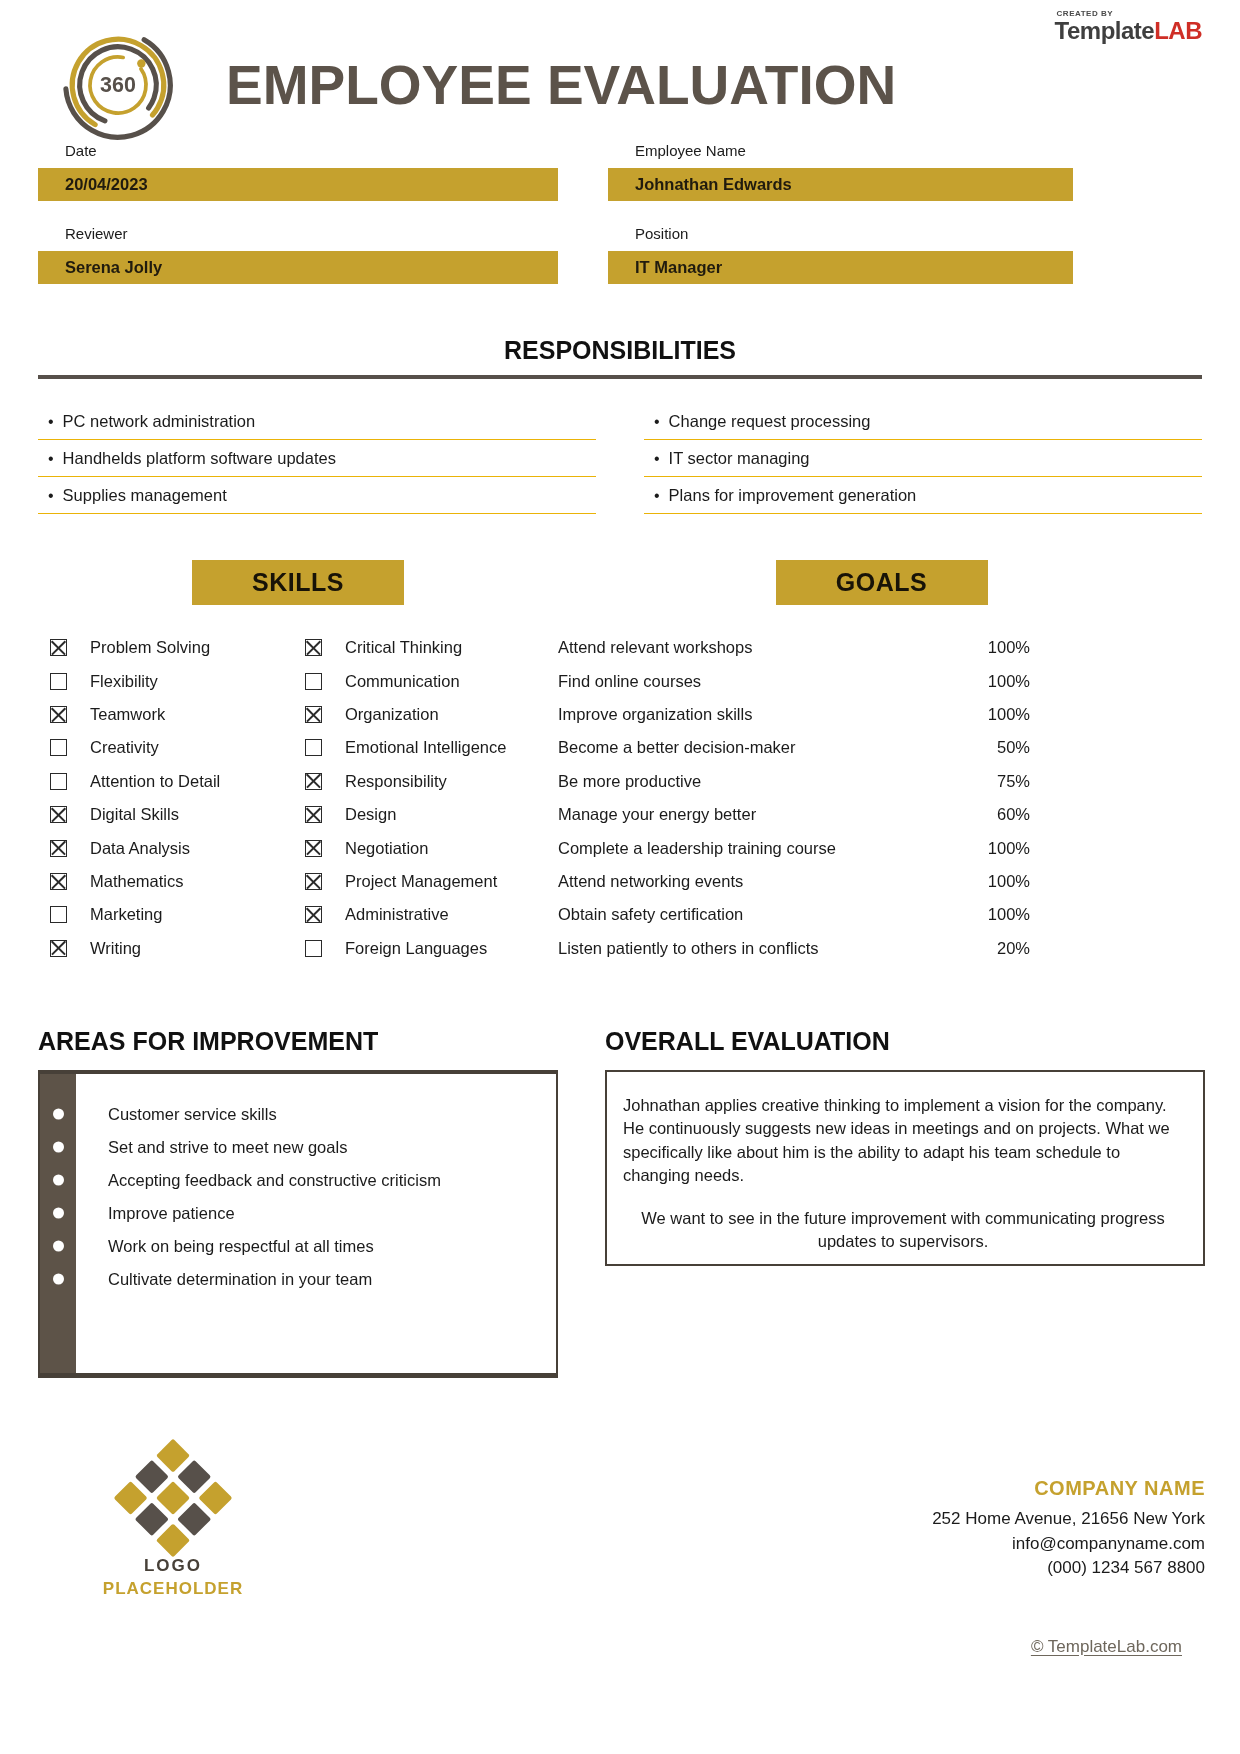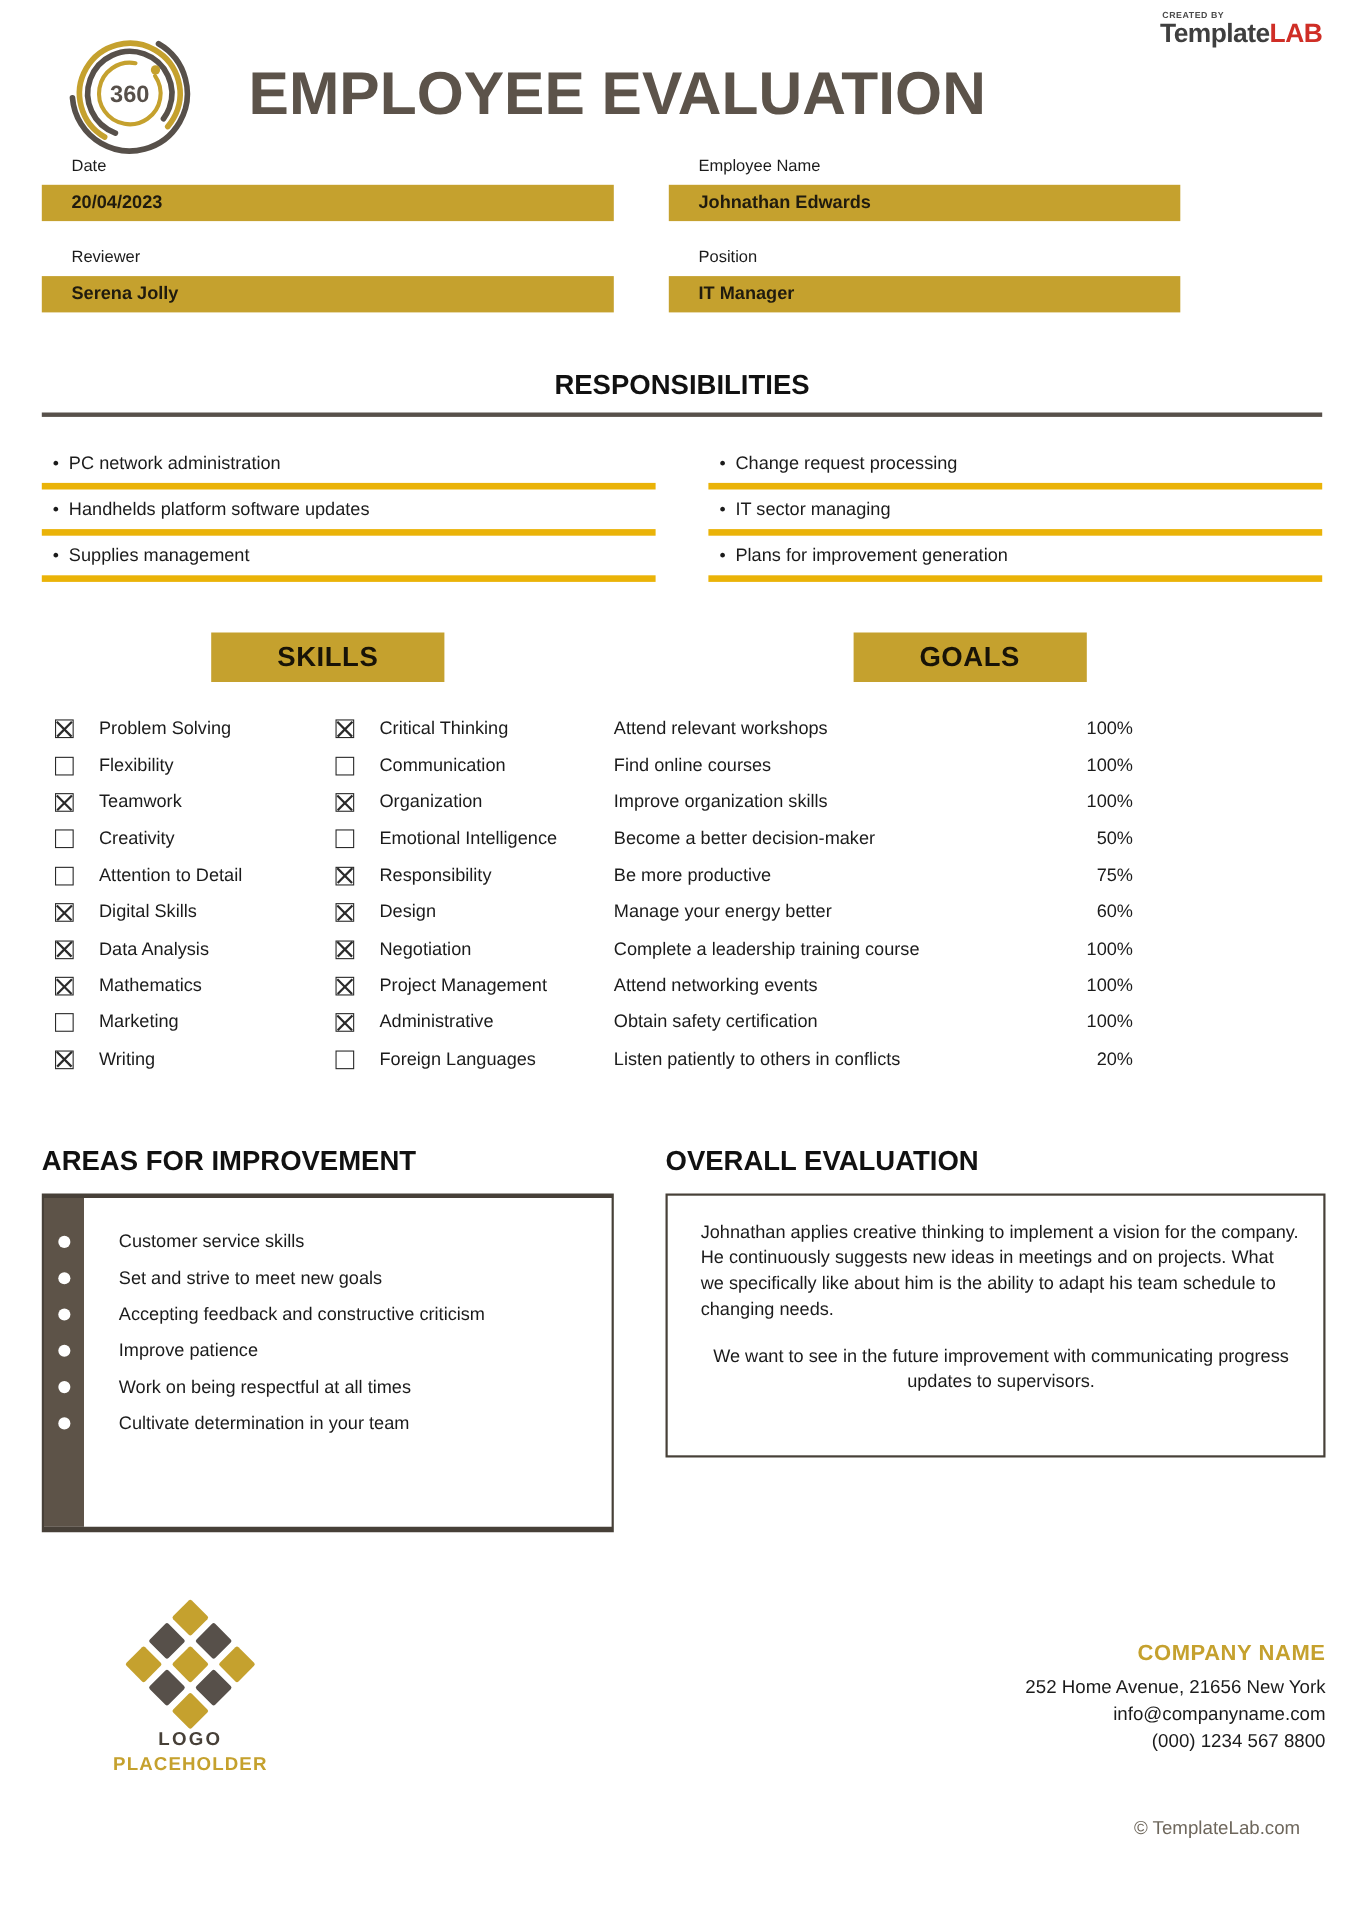--- a/index.html
+++ b/index.html
@@ -20,21 +20,21 @@
           padding:0 167px 0 38px;}
   .fieldlabel{font-size:15px;color:#1b1b1b;margin:0 0 9px 27px;}
   .fieldbar{height:33px;background:#c5a12e;display:flex;align-items:center;padding-left:27px;
             font-size:16.5px;font-weight:bold;color:#201b0e;box-sizing:border-box;}
   
   .resp{margin-top:52px;padding:0 38px;}
   .resp h2{margin:0;text-align:center;font-size:25px;font-weight:bold;color:#111;}
   .resp .rule{height:4px;background:#57504a;margin-top:10px;}
   .resp-cols{display:grid;grid-template-columns:1fr 1fr;column-gap:48px;margin-top:24px;}
   .resp-cols ul{list-style:none;margin:0;padding:0;}
-  .resp-cols li{border-bottom:6px solid #eab308;padding:9px 0 8px 10px;font-size:16.5px;}
+  .resp-cols li{border-bottom:1px solid #eab308;padding:9px 0 8px 10px;font-size:16.5px;}
   .resp-cols li::before{content:"•";margin-right:9px;font-size:16px;}
   
   .mid{display:grid;grid-template-columns:520px 1fr;padding:0 35px 0 38px;margin-top:46px;}
   .goldbox{width:212px;height:45px;background:#c5a12e;margin:0 auto;display:flex;align-items:center;justify-content:center;}
   .goldbox h3{margin:0;font-size:25px;font-weight:bold;color:#181307;letter-spacing:.5px;}
   .skill-list{list-style:none;margin:26px 0 0 0;padding:0;}
   .skill-list li{height:33.4px;display:grid;grid-template-columns:255px 1fr;align-items:center;}
   .skill-cell{display:flex;align-items:center;padding-left:12px;}
   .cb{width:15px;height:15px;border:1.6px solid #2a2a2a;position:relative;flex:none;margin-right:23px;box-sizing:content-box;background:#fff;}
   .cb[data-checked="true"]::before,
@@ -48,39 +48,39 @@
   .goal-value{font-size:16.5px;}
   
   .bottom{display:grid;grid-template-columns:520px 1fr;column-gap:47px;padding:0 35px 0 38px;margin-top:62px;}
   .bottom h2{margin:0 0 14px 0;text-align:left;font-size:25px;font-weight:bold;color:#111;}
   .imp-box{height:308px;border:2px solid #474038;border-top-width:4px;border-bottom-width:5px;
            background:linear-gradient(to right,#5d5348 0,#5d5348 36px,#fff 36px);box-sizing:border-box;}
   .imp-box ul{list-style:none;margin:24px 0 0 0;padding:0;}
   .imp-box li{position:relative;padding-left:68px;height:33px;display:flex;align-items:center;font-size:16.5px;}
   .imp-box li::before{content:"";position:absolute;left:13px;top:50%;transform:translateY(-50%);
            width:11px;height:11px;border-radius:50%;background:#fff;}
-  .eval-box{height:240px;border:2.5px solid #474038;box-sizing:border-box;padding:22px 20px 0 30px;}
+  .eval-box{height:196px;border:2.5px solid #474038;box-sizing:border-box;padding:22px 20px 0 16px;}
   .eval-box p{margin:0;font-size:16.5px;line-height:1.42;}
   .eval-box p + p{margin-top:19px;text-align:center;}
   
   .footer{display:flex;justify-content:space-between;align-items:flex-start;padding:0 35px 0 78px;margin-top:66px;}
   .logo-ph{width:190px;text-align:center;}
   .diamond{width:84px;height:84px;margin:12px auto 16px auto;transform:rotate(45deg);
            display:grid;grid-template-columns:repeat(3,1fr);grid-template-rows:repeat(3,1fr);gap:6px;}
   .diamond span{display:block;border-radius:2px;}
   .d-gold{background:#c5a12e;}
   .d-dark{background:#57504a;}
   .logo-ph .l1{font-size:17px;font-weight:bold;color:#474038;letter-spacing:2px;}
   .logo-ph .l2{font-size:17px;font-weight:bold;color:#c5a12e;letter-spacing:1px;margin-top:3px;}
   .company{text-align:right;padding-top:30px;line-height:1.45;}
   .company .cname{font-size:20px;font-weight:bold;color:#c5a12e;letter-spacing:.5px;margin-bottom:4px;}
   .company .cline{font-size:17px;color:#1b1b1b;}
   
   .copyright{text-align:right;padding-right:58px;margin-top:38px;font-size:17px;}
-  .copyright span{color:#6e675c;text-underline-offset:3px;}
+  .copyright span{color:#6e675c;text-decoration:underline;text-underline-offset:3px;}
 </style>
 </head>
 <body>
 
 <div class="page">
 
   <div class="brand">
     <span class="created">CREATED BY</span>
     <span class="tl"><span>Template</span><span class="lab">LAB</span></span>
   </div>

